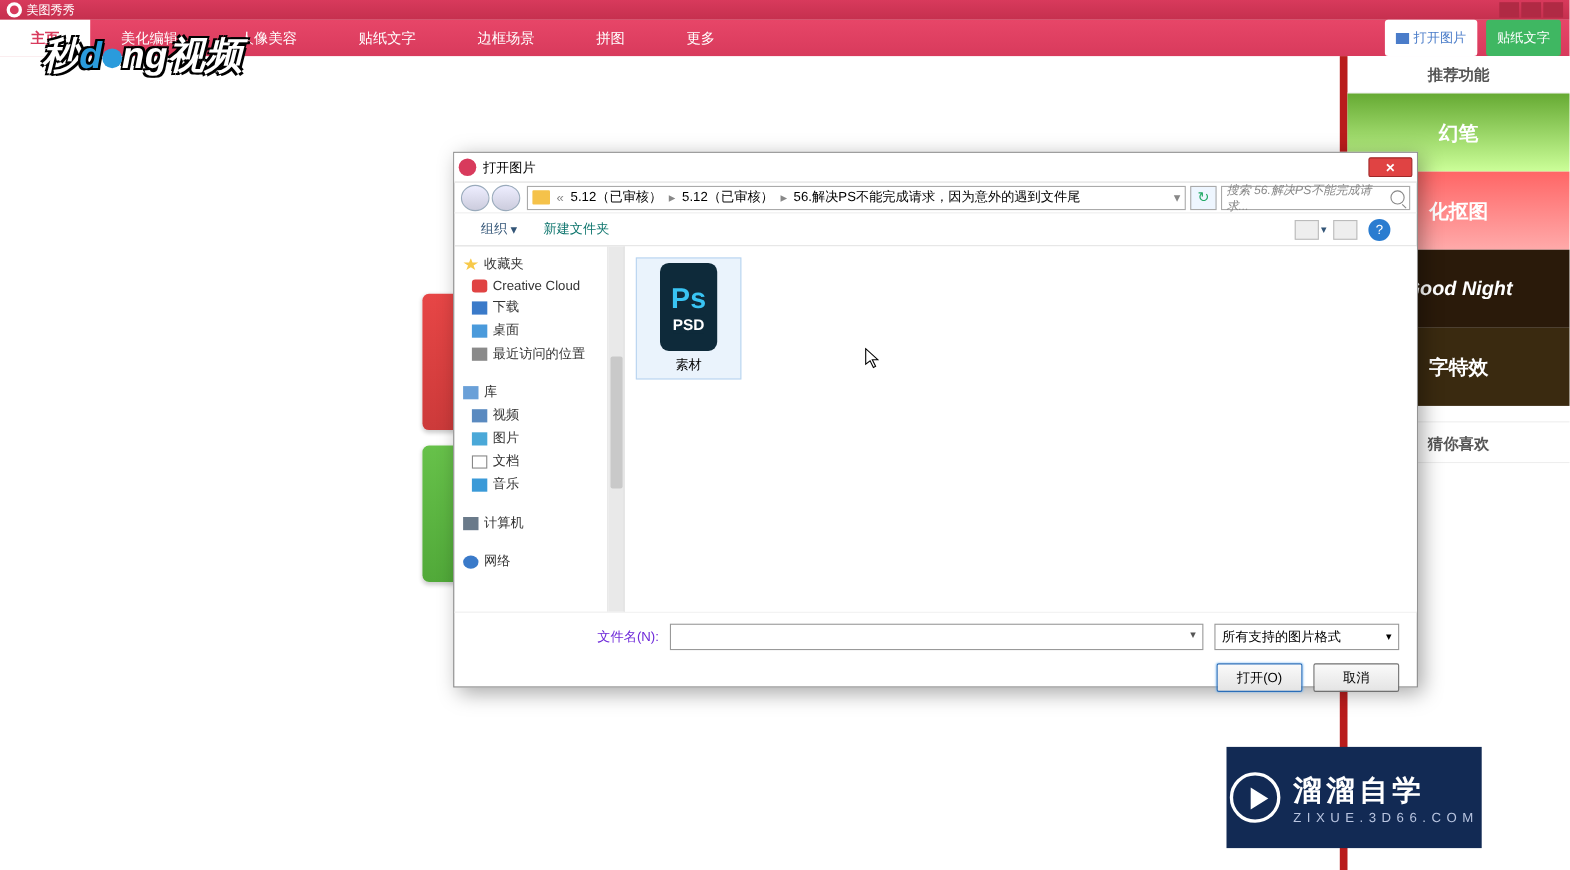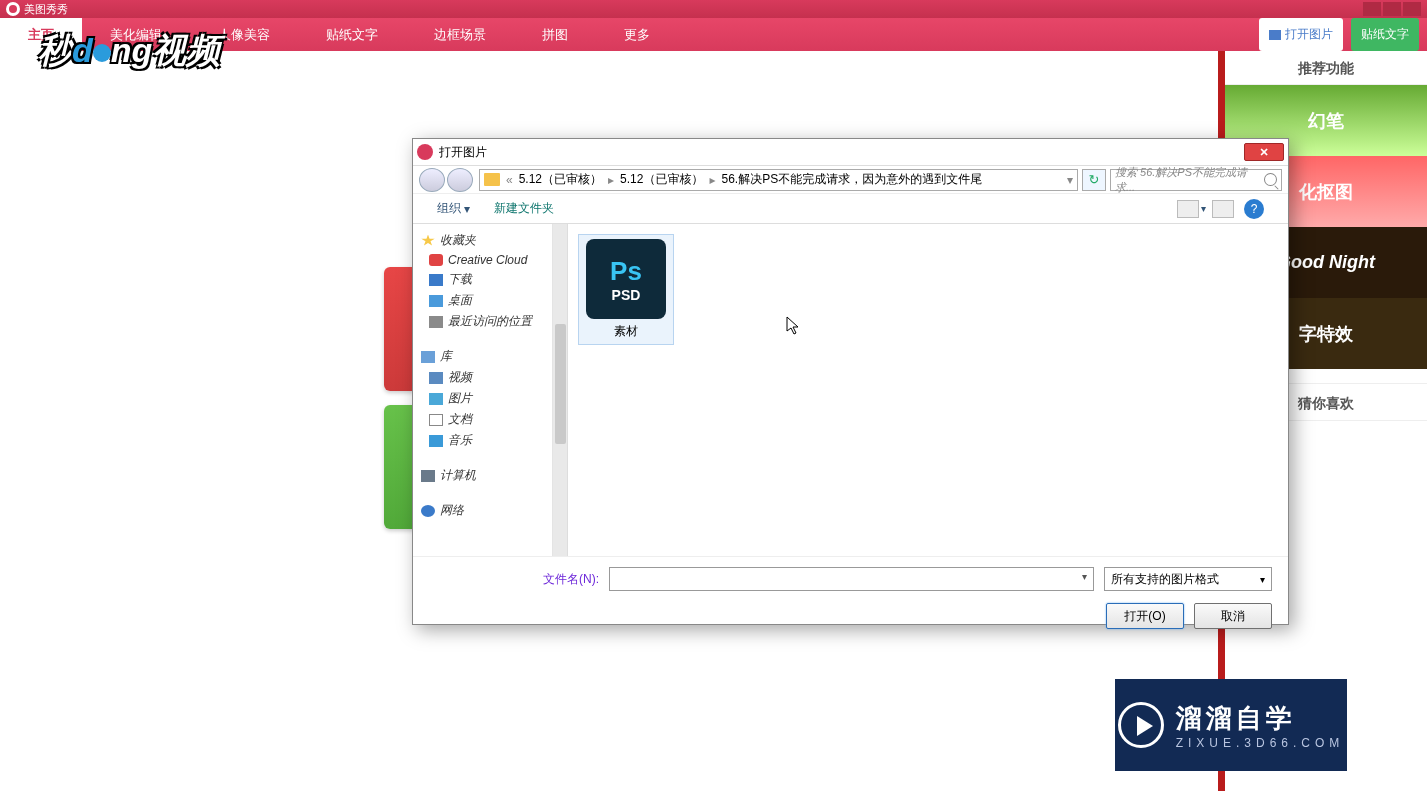--- a/index.html
+++ b/index.html
@@ -62,21 +62,21 @@
 .search .sicon::after { content: ""; position: absolute; right: -3px; bottom: -3px; width: 5px; height: 1px; background: #888; transform: rotate(45deg); }
 
 .dlg-toolbar { height: 30px; border-bottom: 1px solid #ddd; display: flex; align-items: center; padding: 0 24px; font-size: 12px; color: #3a5; }
 .dlg-toolbar .org { color: #357; display: flex; align-items: center; gap: 3px; }
 .dlg-toolbar .nf { margin-left: 24px; color: #0f766e; }
 .dlg-toolbar .spacer { flex: 1; }
 .dlg-toolbar .tb-icon { width: 22px; height: 18px; border: 1px solid #bbb; margin-left: 6px; background: #eee; }
 .dlg-toolbar .help { width: 20px; height: 20px; border-radius: 50%; background: #2a7cd0; color: #fff; text-align: center; line-height: 20px; font-size: 12px; margin-left: 10px; }
 
 .dlg-body { display: flex; height: 332px; }
-.tree { width: 140px; border-right: 1px solid #e4e4e4; font-size: 12px; padding: 6px 0; overflow: hidden; font-style: italic; }
+.tree { width: 140px; border-right: 1px solid #e4e4e4; font-size: 12px; padding: 6px 0; overflow: hidden; }
 .tree-scroll { width: 15px; background: #e9e9e9; border-right: 1px solid #ddd; position: relative; }
 .tree-scroll .thumb { position: absolute; left: 2px; top: 100px; width: 11px; height: 120px; background: #c9c9c9; border-radius: 2px; }
 .tree .grp { padding: 2px 8px 2px 16px; display: flex; align-items: center; gap: 5px; color: #333; }
 .tree .grp.head { padding-left: 8px; font-weight: normal; }
 .tree .ico { width: 14px; height: 12px; background: #f5c24a; display: inline-block; }
 .tree .ico.star { background: #f7c94a; clip-path: polygon(50% 0, 61% 35%, 98% 35%, 68% 57%, 79% 91%, 50% 70%, 21% 91%, 32% 57%, 2% 35%, 39% 35%); }
 .tree .ico.cc { background: #e04343; border-radius: 3px; }
 .tree .ico.dl { background: #3a7ac9; }
 .tree .ico.desk { background: #4a9adb; }
 .tree .ico.rec { background: #8a8a8a; }
@@ -84,21 +84,21 @@
 .tree .ico.vid { background: #5a8ac0; }
 .tree .ico.pic { background: #4aa8d8; }
 .tree .ico.doc { background: #fff; border: 1px solid #888; }
 .tree .ico.mus { background: #3a9ad8; }
 .tree .ico.comp { background: #6a7a8a; }
 .tree .ico.net { background: #3a7ac9; border-radius: 50%; }
 .tree .gap { height: 14px; }
 
 .files { flex: 1; padding: 10px; background: #fff; position: relative; }
 .file-item { width: 96px; text-align: center; font-size: 12px; border: 1px solid #b8d4f0; background: #eaf3fc; padding: 4px; }
-.psd-icon { width: 80px; height: 80px; margin: 0 auto 4px; background: #0e2a3a; border-radius: 8px; position: relative; display: flex; flex-direction: column; align-items: center; justify-content: center; color: #39c4f3; font-weight: bold; }
+.psd-icon { width: 52px; height: 80px; margin: 0 auto 4px; background: #0e2a3a; border-radius: 8px; position: relative; display: flex; flex-direction: column; align-items: center; justify-content: center; color: #39c4f3; font-weight: bold; }
 .psd-icon .big { font-size: 26px; }
 .psd-icon .small { font-size: 14px; color: #fff; background: #0e2a3a; }
 .cursor { position: absolute; left: 218px; top: 92px; width: 14px; height: 20px; }
 .cursor svg { width: 100%; height: 100%; }
 
 .dlg-bottom { padding: 10px 16px; display: flex; flex-direction: column; gap: 12px; border-top: 1px solid #eee; }
 .row { display: flex; align-items: center; gap: 10px; justify-content: flex-end; }
 .row .lbl { font-size: 12px; color: #6d28d9; }
 .row .file-input { width: 485px; height: 24px; border: 1px solid #999; background: #fff; }
 .row .combo { width: 168px; height: 24px; border: 1px solid #999; background: #fff; font-size: 12px; padding: 0 6px; display: flex; align-items: center; justify-content: space-between; }

